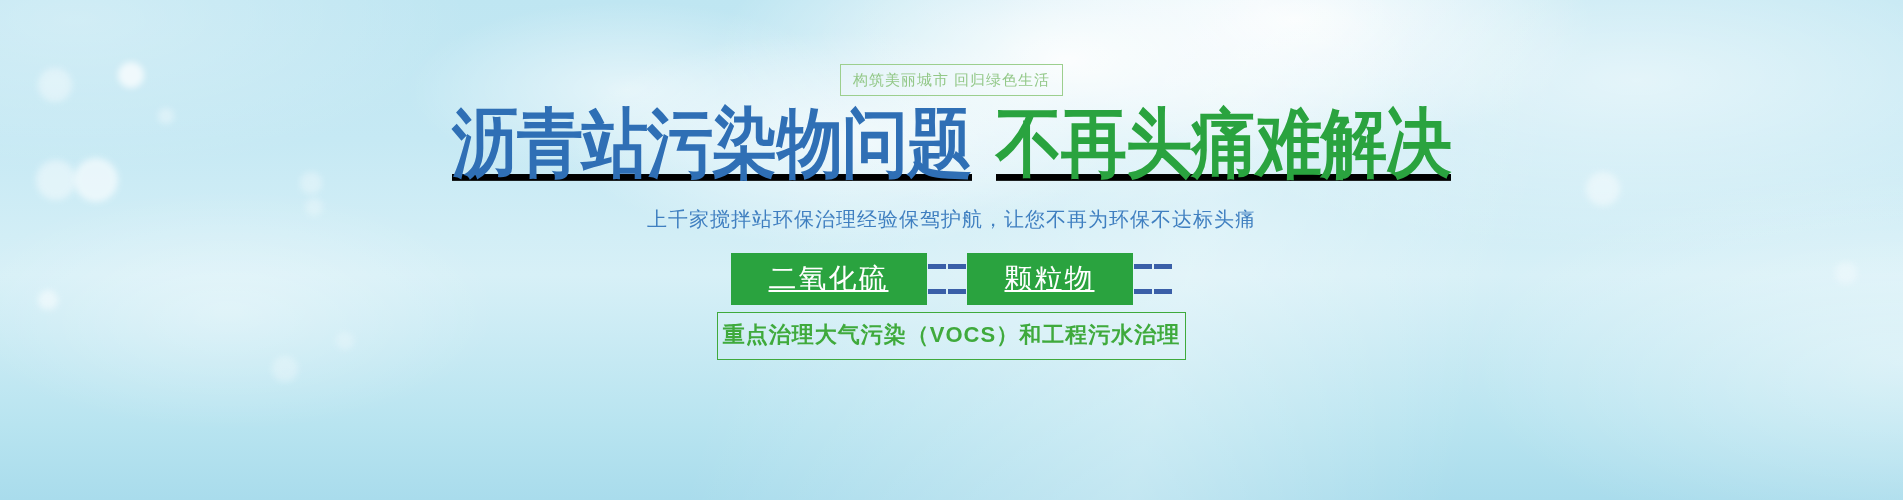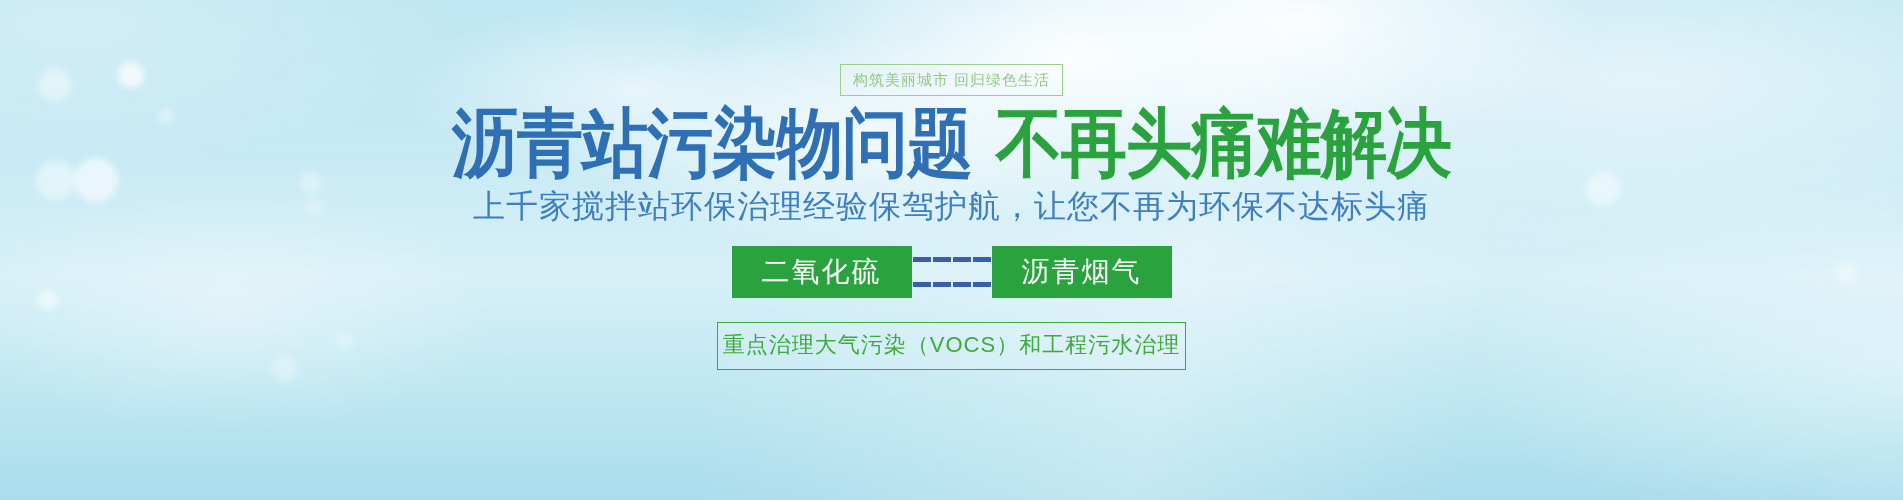--- a/index.html
+++ b/index.html
@@ -49,65 +49,67 @@
     font-size:15px;line-height:1;
     padding:7px 12px 8px;letter-spacing:1px;
     background:rgba(255,255,255,.08);
     white-space:nowrap;
   }
 
   .headline{
     margin-top:20px;
     display:flex;align-items:baseline;justify-content:center;
     white-space:nowrap;
+    text-decoration:underline;
   }
   .headline span{
     font-family:"DejaVu Sans","Liberation Sans",sans-serif;
     font-size:66px;font-weight:bold;line-height:1;
     letter-spacing:-1px;
     transform:scaleY(1.14);transform-origin:bottom;
   }
   .hl-blue{color:#2f6fb5;}
   .hl-green{color:#2aa33f;margin-left:24px;}
 
   .subtitle{
-    margin-top:8px;
-    color:#3f7fc0;font-size:32px;line-height:1;
+    margin-top:27px;
+    color:#3f7fc0;font-size:20px;line-height:1;
     letter-spacing:1px;white-space:nowrap;
   }
 
   
   .tags{
     margin-top:24px;
     display:flex;align-items:stretch;white-space:nowrap;
   }
   .tag{
     background:#2aa33f;color:#ffffff;
     font-size:28px;line-height:1;
     height:52px;
     display:flex;align-items:center;justify-content:center;
-    padding:0 30px;letter-spacing:2px;
+    padding:0 38px;letter-spacing:2px;text-decoration:underline;
   }
   .sep{
     position:relative;width:20px;height:52px;flex:0 0 auto;
   }
   .sep i{
     position:absolute;left:1px;width:18px;height:5px;
     background:#3a5fa8;display:block;
   }
   .sep i.top{top:11px;}
   .sep i.bot{bottom:11px;}
 
   .footnote{
-    margin-top:24px;
+    margin-top:7px;
     border:1px solid #3faa3c;color:#3faa3c;
     font-size:22px;line-height:1;
     padding:11px 5px 13px;letter-spacing:1px;
     background:rgba(255,255,255,.12);
     white-space:nowrap;
+    font-weight:bold;
   }
 </style>
 </head>
 <body>
 
 <div class="banner">
 
   <div class="sky-layer sky-a"></div>
   <div class="sky-layer sky-b"></div>
   <div class="sky-layer sky-c"></div>
@@ -139,27 +141,27 @@
     <div class="tags">
       <div class="tag">二氧化硫</div>
       <div class="sep">
           <i class="top"></i>
           <i class="bot"></i>
         </div>
       <div class="sep">
           <i class="top"></i>
           <i class="bot"></i>
         </div>
+      <div class="tag">颗粒物</div>
       <div class="sep">
           <i class="top"></i>
           <i class="bot"></i>
         </div>
       <div class="sep">
           <i class="top"></i>
           <i class="bot"></i>
         </div>
-      <div class="tag">沥青烟气</div>
     </div>
 
     <div class="footnote">重点治理大气污染（VOCS）和工程污水治理</div>
 
   </div>
 </div>
 
 </body></html>

